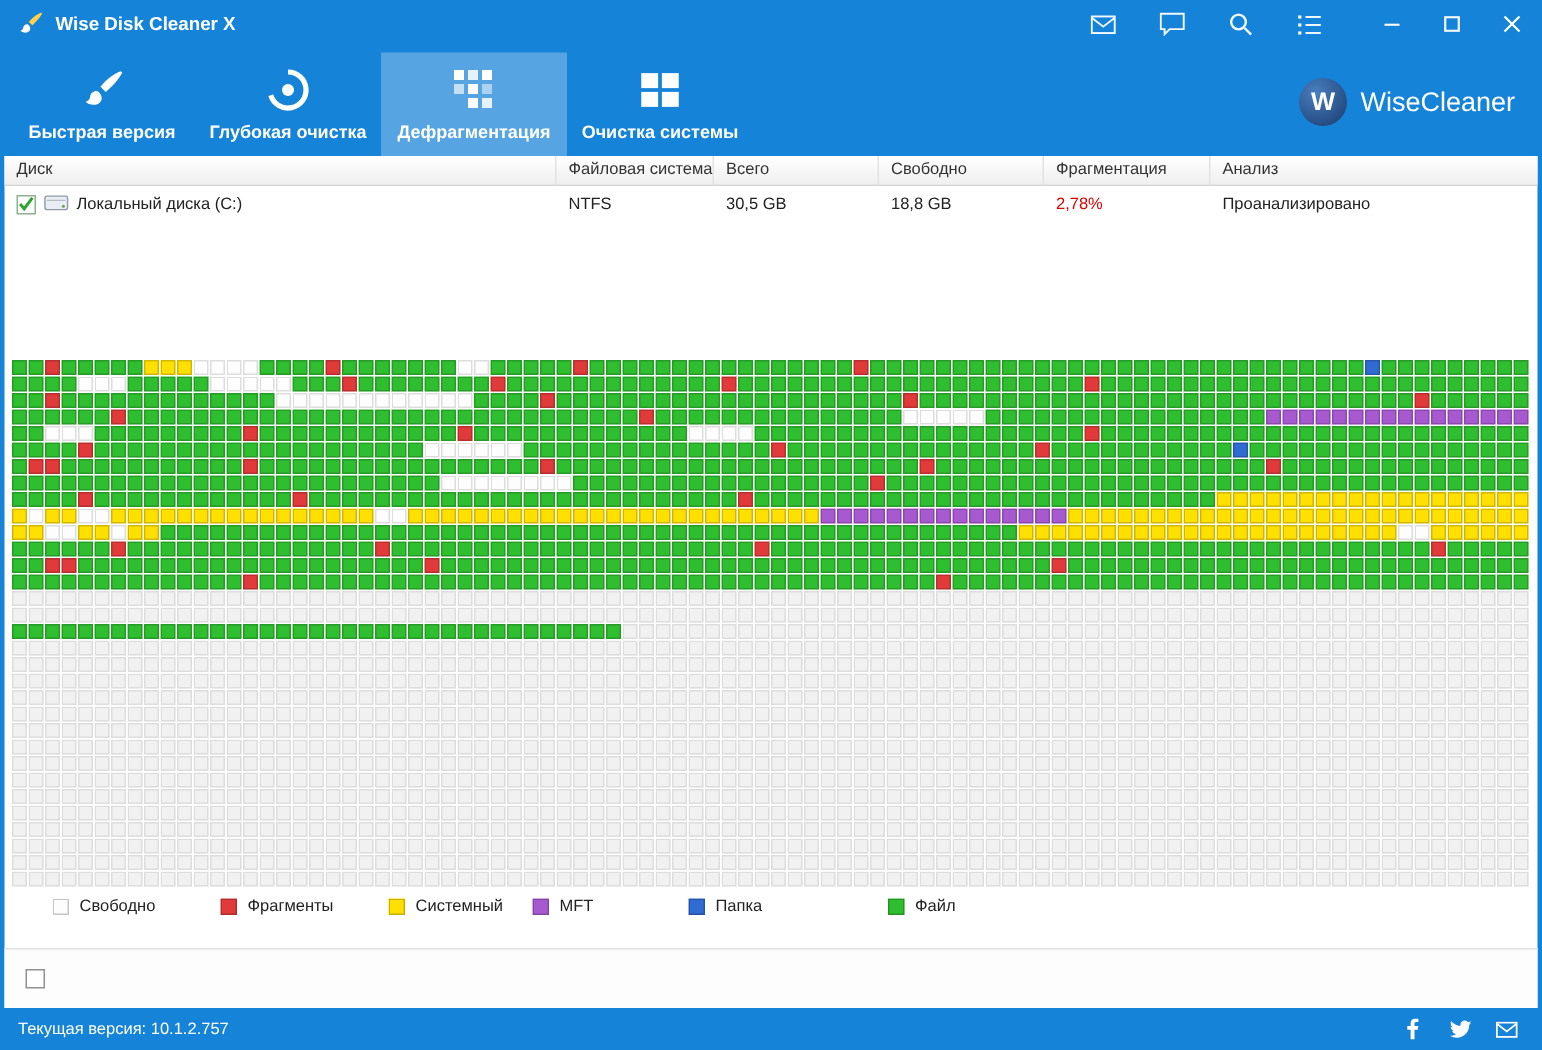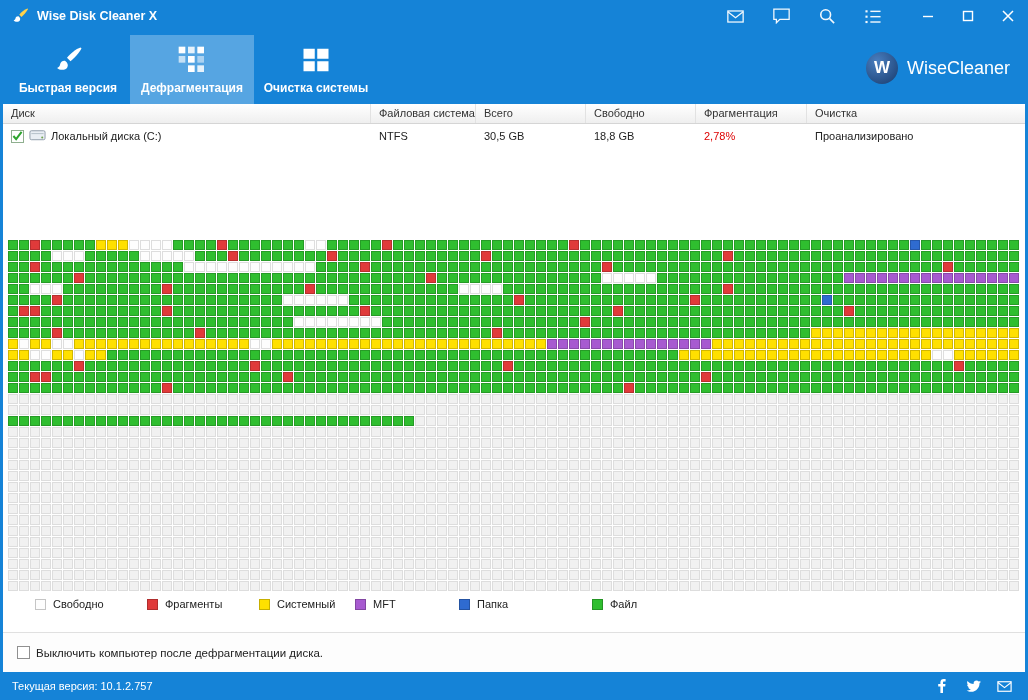--- a/index.html
+++ b/index.html
@@ -125,20 +125,29 @@
     <div class="tabs">
         <div class="tab">
           <span class="ticon">
             <svg width="30" height="30" viewBox="0 0 24 24" fill="#fff">
               <path d="M22 2c-3.6 1-8.4 5.2-10.8 8.2l2.8 2.8C17 10.5 21.2 6 22.8 2.6z"></path>
               <path d="M9.6 12.6c-1.9-.3-3.7 1-3.9 2.8-.2 1.4-.9 2.4-2.4 2.9 1.7 2 6.8 2.4 8.2-.5.8-1.7.3-3.7-1.9-5.2z"></path>
             </svg>
           </span>
           <span class="tlabel">Быстрая версия</span>
         </div>
+        <div class="tab">
+          <span class="ticon">
+            <svg width="32" height="32" viewBox="0 0 24 24" fill="none" stroke="#fff" stroke-width="2.6">
+              <path d="M12 3a9 9 0 1 1-8.6 11.6"></path>
+              <circle cx="12" cy="12" r="3" fill="#fff" stroke="none"></circle>
+            </svg>
+          </span>
+          <span class="tlabel">Глубокая очистка</span>
+        </div>
         <div class="tab active">
           <span class="ticon">
             <svg width="32" height="32" viewBox="0 0 24 24" fill="#fff">
               <rect x="2" y="2" width="5" height="5"></rect>
               <rect x="9" y="2" width="5" height="5" opacity=".85"></rect>
               <rect x="16" y="2" width="5" height="5"></rect>
               <rect x="2" y="9" width="5" height="5" opacity=".65"></rect>
               <rect x="9" y="9" width="5" height="5"></rect>
               <rect x="16" y="9" width="5" height="5" opacity=".5"></rect>
               <rect x="9" y="16" width="5" height="5"></rect>
@@ -165,21 +174,21 @@
     </div>
   </div>
 
   <div class="content">
     <div class="thead">
         <span class="th" style="width: 368px;">Диск</span>
         <span class="th" style="width: 105px;">Файловая система</span>
         <span class="th" style="width: 110px;">Всего</span>
         <span class="th" style="width: 110px;">Свободно</span>
         <span class="th" style="width: 111px;">Фрагментация</span>
-        <span class="th">Очистка</span>
+        <span class="th">Анализ</span>
       </div>
     <div class="trow">
         <span class="td first" style="width: 368px;">
           <span class="cb">
             <svg width="11" height="10" viewBox="0 0 12 11">
               <path d="M1.5 5.5l3 3.5L10.5 1" fill="none" stroke="#2ea52e" stroke-width="2.2"></path>
             </svg>
           </span>
           <span><svg width="17" height="14" viewBox="0 0 18 14">
               <rect x="1" y="2.5" width="16" height="9.5" rx="1.5" fill="#e9eef4" stroke="#8d9aa8"></rect>
@@ -3163,21 +3172,20 @@
         </span>
         <span class="litem" style="width: 80px;">
           <span class="swatch" style="background: rgb(47, 190, 47);"></span>
           <span>Файл</span>
         </span>
       </div>
 
     <div class="bottombar">
       <label class="shutdown">
         <span class="cb-empty"></span>
-        <span>Выключить компьютер после дефрагментации диска.</span>
       </label>
     </div>
   </div>
 
   <div class="statusbar">
     <span>Текущая версия: 10.1.2.757</span>
     <div class="sb-icons">
         <span class="sbico">
           <svg width="8" height="14" viewBox="0 0 8 14" fill="#fff">
             <path d="M5 14V7.5h2.2L7.5 5H5V3.6c0-.7.2-1.2 1.2-1.2h1.4V.1C7.3.1 6.5 0 5.6 0 3.7 0 2.4 1.2 2.4 3.3V5H.2v2.5h2.2V14z"></path>

